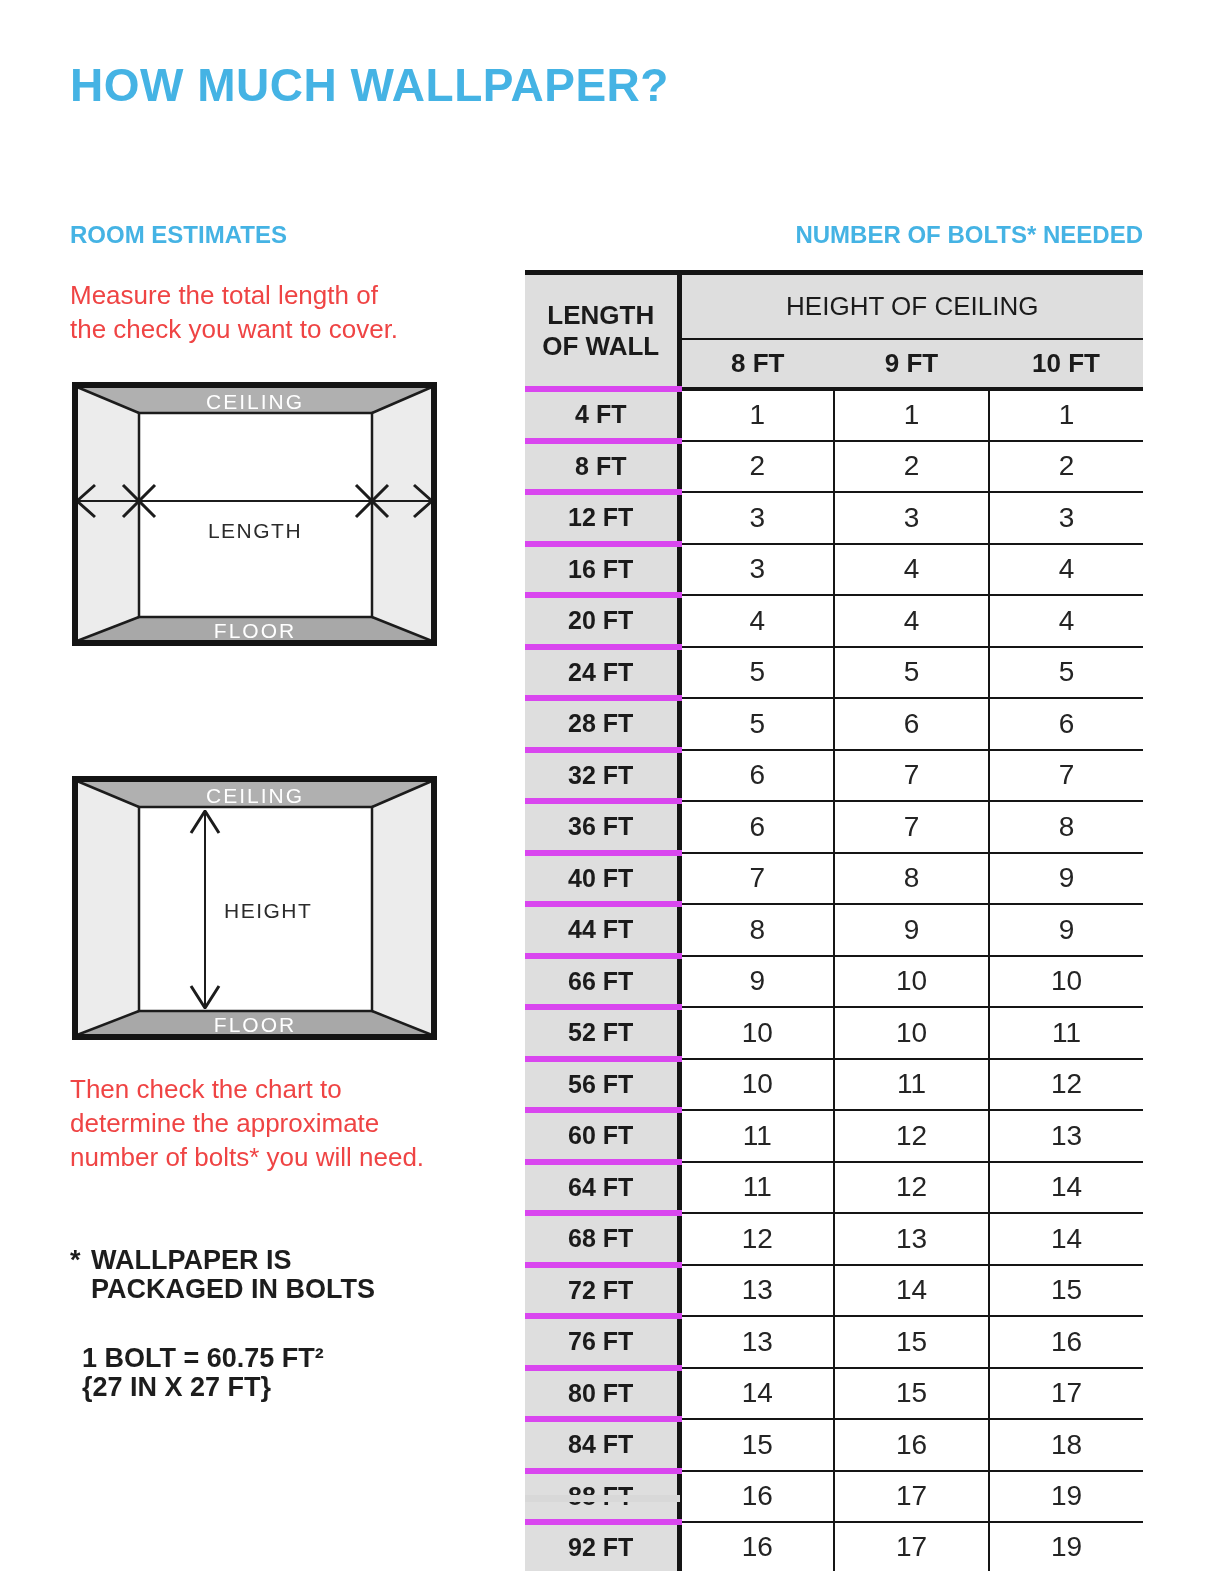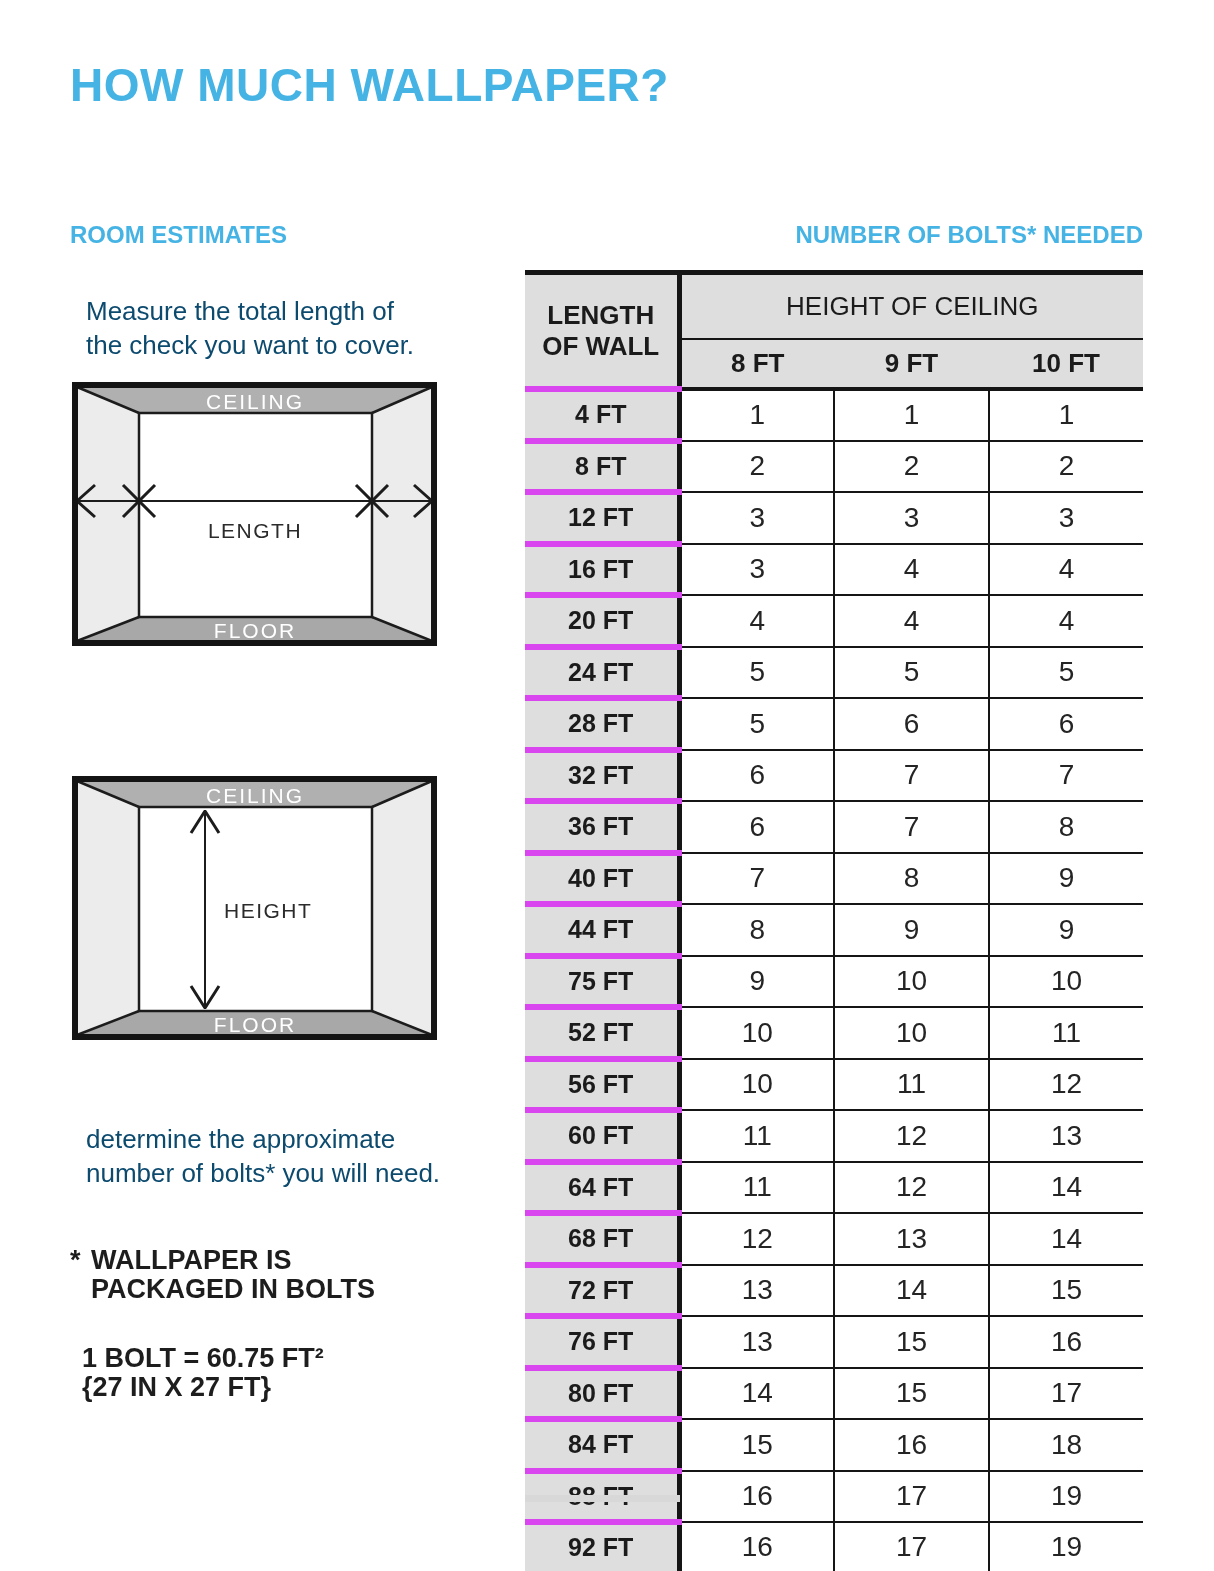--- a/index.html
+++ b/index.html
@@ -21,21 +21,21 @@
     position:absolute;left:70px;top:58px;margin:0;
     font-size:46px;font-weight:bold;letter-spacing:0.5px;color:var(--accent);
   }
   .section-heading{
     position:absolute;margin:0;font-size:24px;font-weight:bold;color:var(--accent);
     line-height:1.1;
   }
   .room-heading{left:70px;top:222px;}
   .table-heading{left:525px;top:222px;width:618px;text-align:right;}
   .para{
-    position:absolute;left:70px;margin:16px;font-size:26px;line-height:34px;color:#0c4a6e;
+    position:absolute;left:70px;margin:0;font-size:26px;line-height:34px;color:#ef4444;
   }
   .para-length{top:278px;}
   .para-height{top:674px;}
   .para-chart{top:1072px;}
   .footnote{
     position:absolute;left:70px;top:1246px;margin:0;
     font-size:27px;font-weight:bold;line-height:29px;color:#1d1d1d;
     padding-left:21px;
   }
   .footnote .star{position:absolute;left:0;top:0;}
@@ -131,21 +131,21 @@
     <g>
       <line class="thin" x1="133" y1="34" x2="133" y2="233"></line>
       <path class="thick" d="M133 35 L119 57 M133 35 L147 57 M133 232 L119 210 M133 232 L147 210"></path>
     </g>
     <text class="slab-label" x="183" y="27" text-anchor="middle">CEILING</text>
     <text class="slab-label" x="183" y="256" text-anchor="middle">FLOOR</text>
     <text class="measure-label" x="152" y="142" text-anchor="start">HEIGHT</text>
     <rect class="outer" x="3" y="3" width="359" height="258"></rect>
   </svg>
 
-  <p class="para para-chart"><br><span>determine the approximate</span><br><span>number of bolts* you will need.</span></p>
+  <p class="para para-chart"><span>Then check the chart to</span><br><span>determine the approximate</span><br><span>number of bolts* you will need.</span></p>
 
   <p class="footnote"><span class="star">*</span><span>WALLPAPER IS</span><br><span>PACKAGED IN BOLTS</span></p>
 
   <p class="bolt-info"><span>1 BOLT = 60.75 FT²</span><br><span>{27 IN X 27 FT}</span></p>
 
   <h2 class="section-heading table-heading">NUMBER OF BOLTS* NEEDED</h2>
 
   <table class="bolts-table">
     <colgroup>
       <col style="width:154px">
@@ -225,21 +225,21 @@
           <td>8</td>
           <td>9</td>
         </tr>
         <tr>
           <th>44 FT</th>
           <td>8</td>
           <td>9</td>
           <td>9</td>
         </tr>
         <tr>
-          <th>75 FT</th>
+          <th>66 FT</th>
           <td>9</td>
           <td>10</td>
           <td>10</td>
         </tr>
         <tr>
           <th>52 FT</th>
           <td>10</td>
           <td>10</td>
           <td>11</td>
         </tr>

